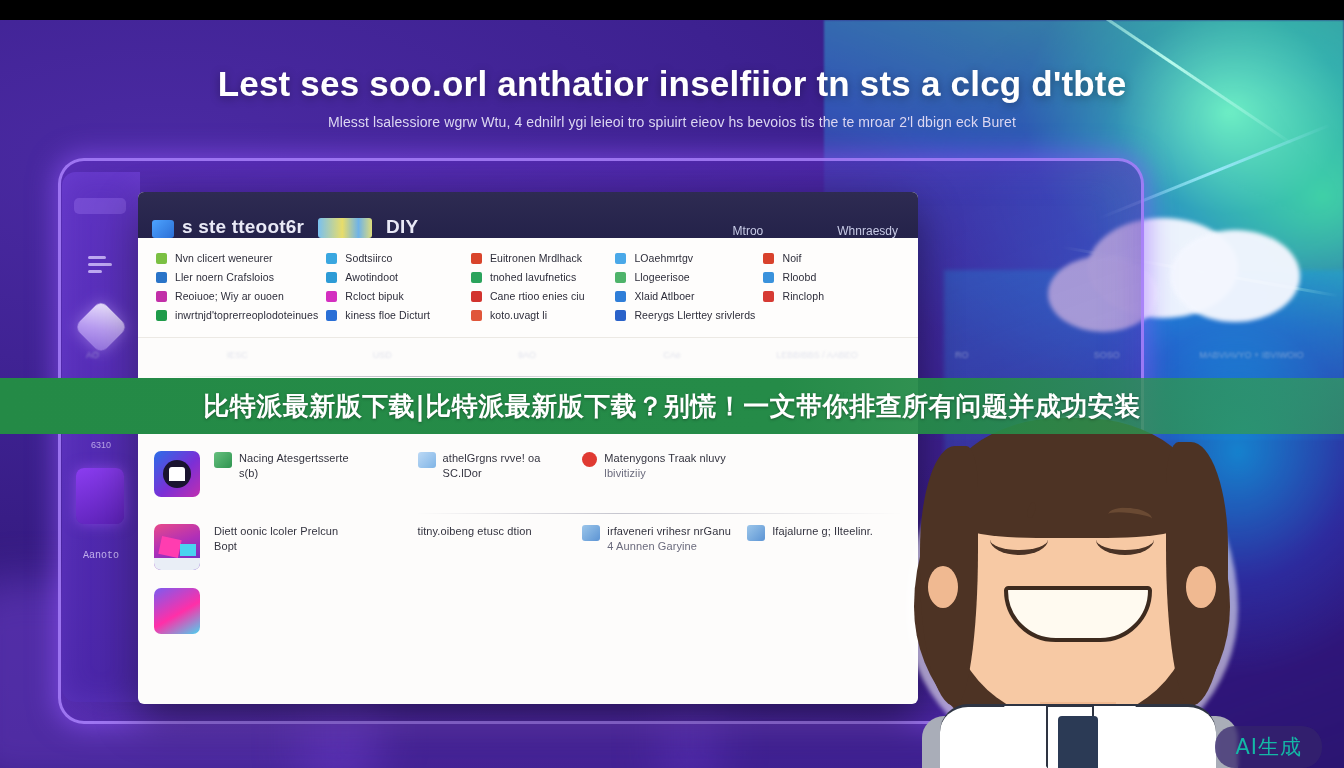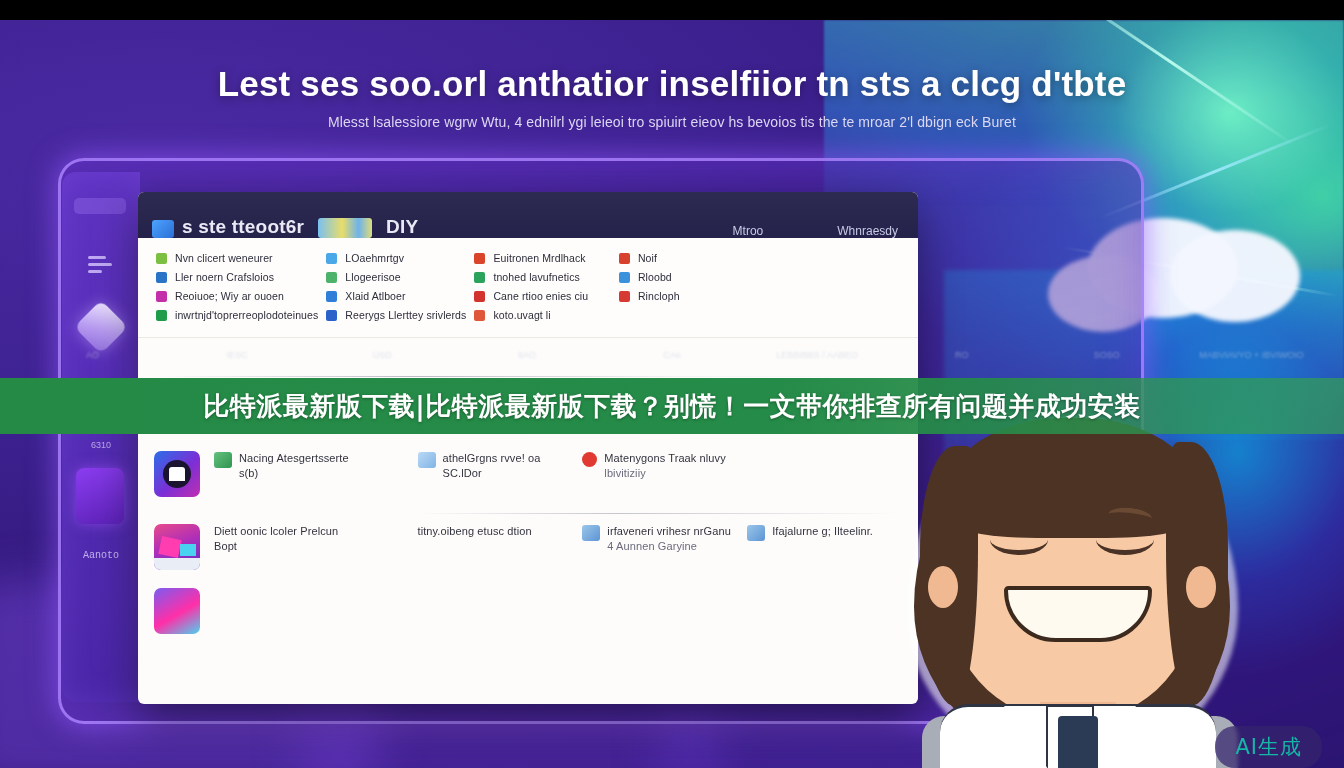--- a/index.html
+++ b/index.html
@@ -250,52 +250,70 @@
             <span class="ricon" style="background:#c22fa8"></span>
             <span class="rtext">Reoiuoe; Wiy ar ouoen</span>
           </div>
         <div class="ribitem">
             <span class="ricon" style="background:#1f9b4a"></span>
             <span class="rtext">inwrtnjd'toprerreoplodoteinues</span>
           </div>
       </div>
       <div class="ribcol">
         <div class="ribitem">
+            <span class="ricon" style="background:#3aa7e0"></span>
+            <span class="rtext">Sodtsiirco</span>
+          </div>
+        <div class="ribitem">
+            <span class="ricon" style="background:#2d9bd6"></span>
+            <span class="rtext">Awotindoot</span>
+          </div>
+        <div class="ribitem">
+            <span class="ricon" style="background:#d42fc0"></span>
+            <span class="rtext">Rcloct bipuk</span>
+          </div>
+        <div class="ribitem">
+            <span class="ricon" style="background:#2a6fd6"></span>
+            <span class="rtext">kiness floe Dicturt</span>
+          </div>
+      </div>
+      <div class="ribcol">
+        <div class="ribitem">
+            <span class="ricon" style="background:#d9442b"></span>
+            <span class="rtext">Euitronen Mrdlhack</span>
+          </div>
+        <div class="ribitem">
+            <span class="ricon" style="background:#2ba35c"></span>
+            <span class="rtext">tnohed lavufnetics</span>
+          </div>
+        <div class="ribitem">
+            <span class="ricon" style="background:#d2332e"></span>
+            <span class="rtext">Cane rtioo enies ciu</span>
+          </div>
+        <div class="ribitem">
+            <span class="ricon" style="background:#e0563a"></span>
+            <span class="rtext">koto.uvagt li</span>
+          </div>
+      </div>
+      <div class="ribcol">
+        <div class="ribitem">
             <span class="ricon" style="background:#4aa8e8"></span>
             <span class="rtext">LOaehmrtgv</span>
           </div>
         <div class="ribitem">
             <span class="ricon" style="background:#4eb36a"></span>
             <span class="rtext">Llogeerisoe</span>
           </div>
         <div class="ribitem">
             <span class="ricon" style="background:#2f7ed8"></span>
             <span class="rtext">Xlaid Atlboer</span>
           </div>
         <div class="ribitem">
             <span class="ricon" style="background:#2a62c9"></span>
             <span class="rtext">Reerygs Llerttey srivlerds</span>
-          </div>
-      </div>
-      <div class="ribcol">
-        <div class="ribitem">
-            <span class="ricon" style="background:#d9442b"></span>
-            <span class="rtext">Euitronen Mrdlhack</span>
-          </div>
-        <div class="ribitem">
-            <span class="ricon" style="background:#2ba35c"></span>
-            <span class="rtext">tnohed lavufnetics</span>
-          </div>
-        <div class="ribitem">
-            <span class="ricon" style="background:#d2332e"></span>
-            <span class="rtext">Cane rtioo enies ciu</span>
-          </div>
-        <div class="ribitem">
-            <span class="ricon" style="background:#e0563a"></span>
-            <span class="rtext">koto.uvagt li</span>
           </div>
       </div>
       <div class="ribcol">
         <div class="ribitem">
             <span class="ricon" style="background:#d8412c"></span>
             <span class="rtext">Noif</span>
           </div>
         <div class="ribitem">
             <span class="ricon" style="background:#3a92dc"></span>
             <span class="rtext">Rloobd</span>

